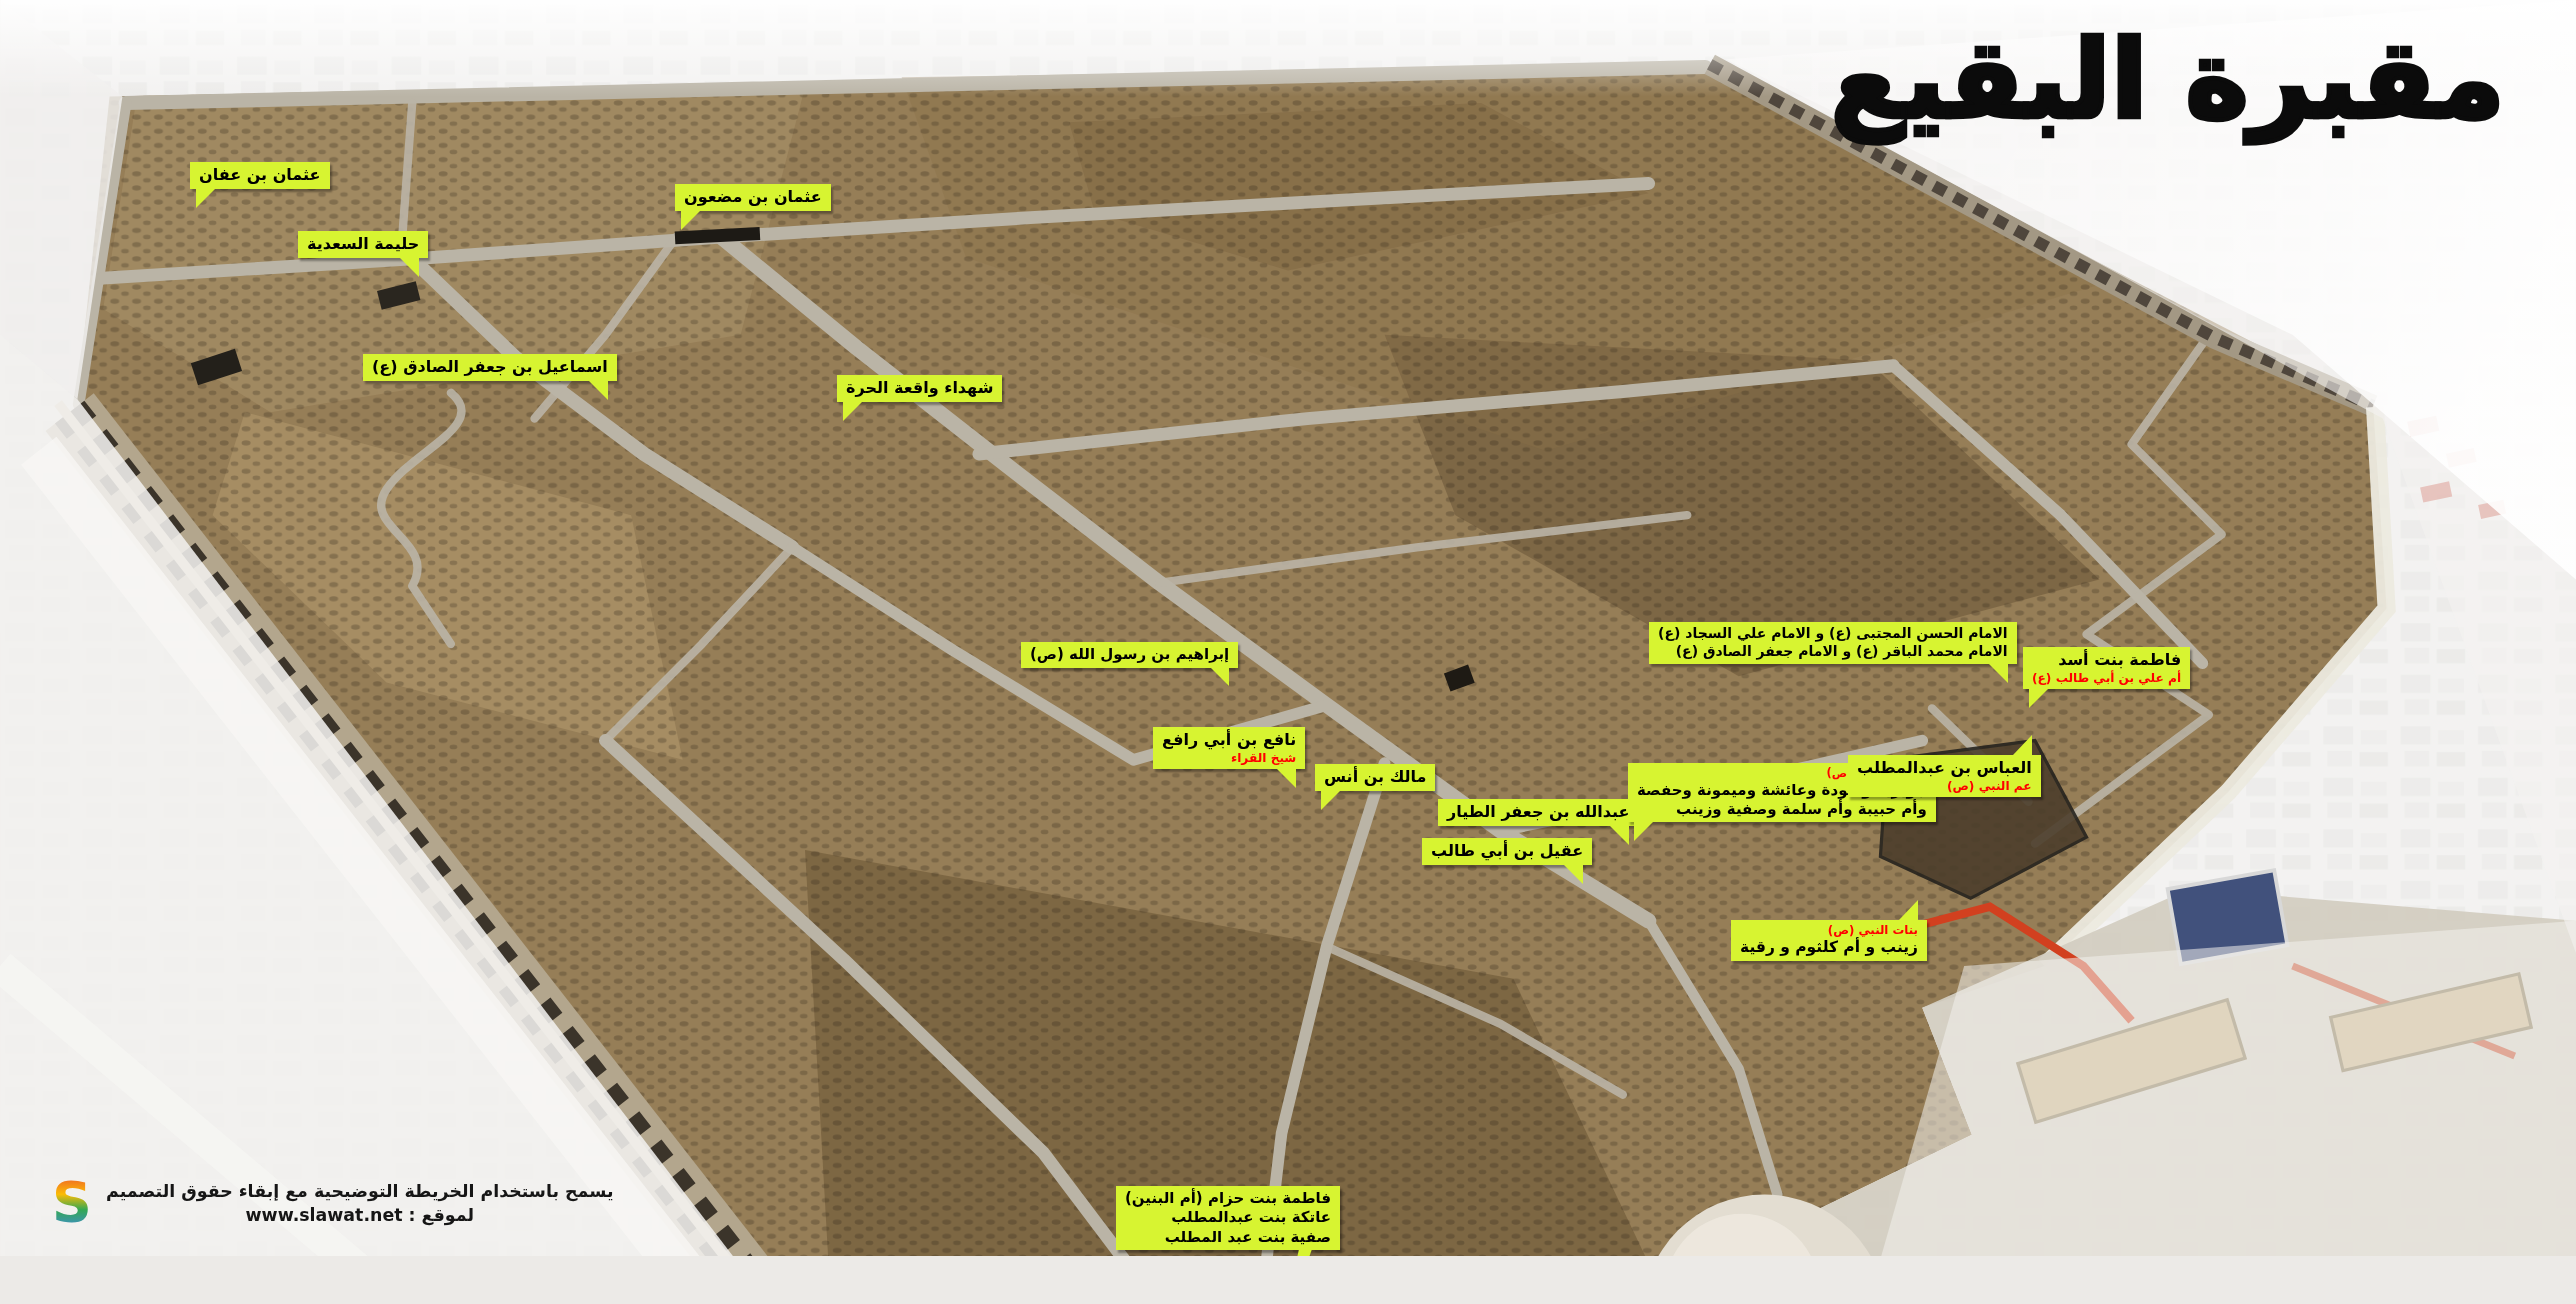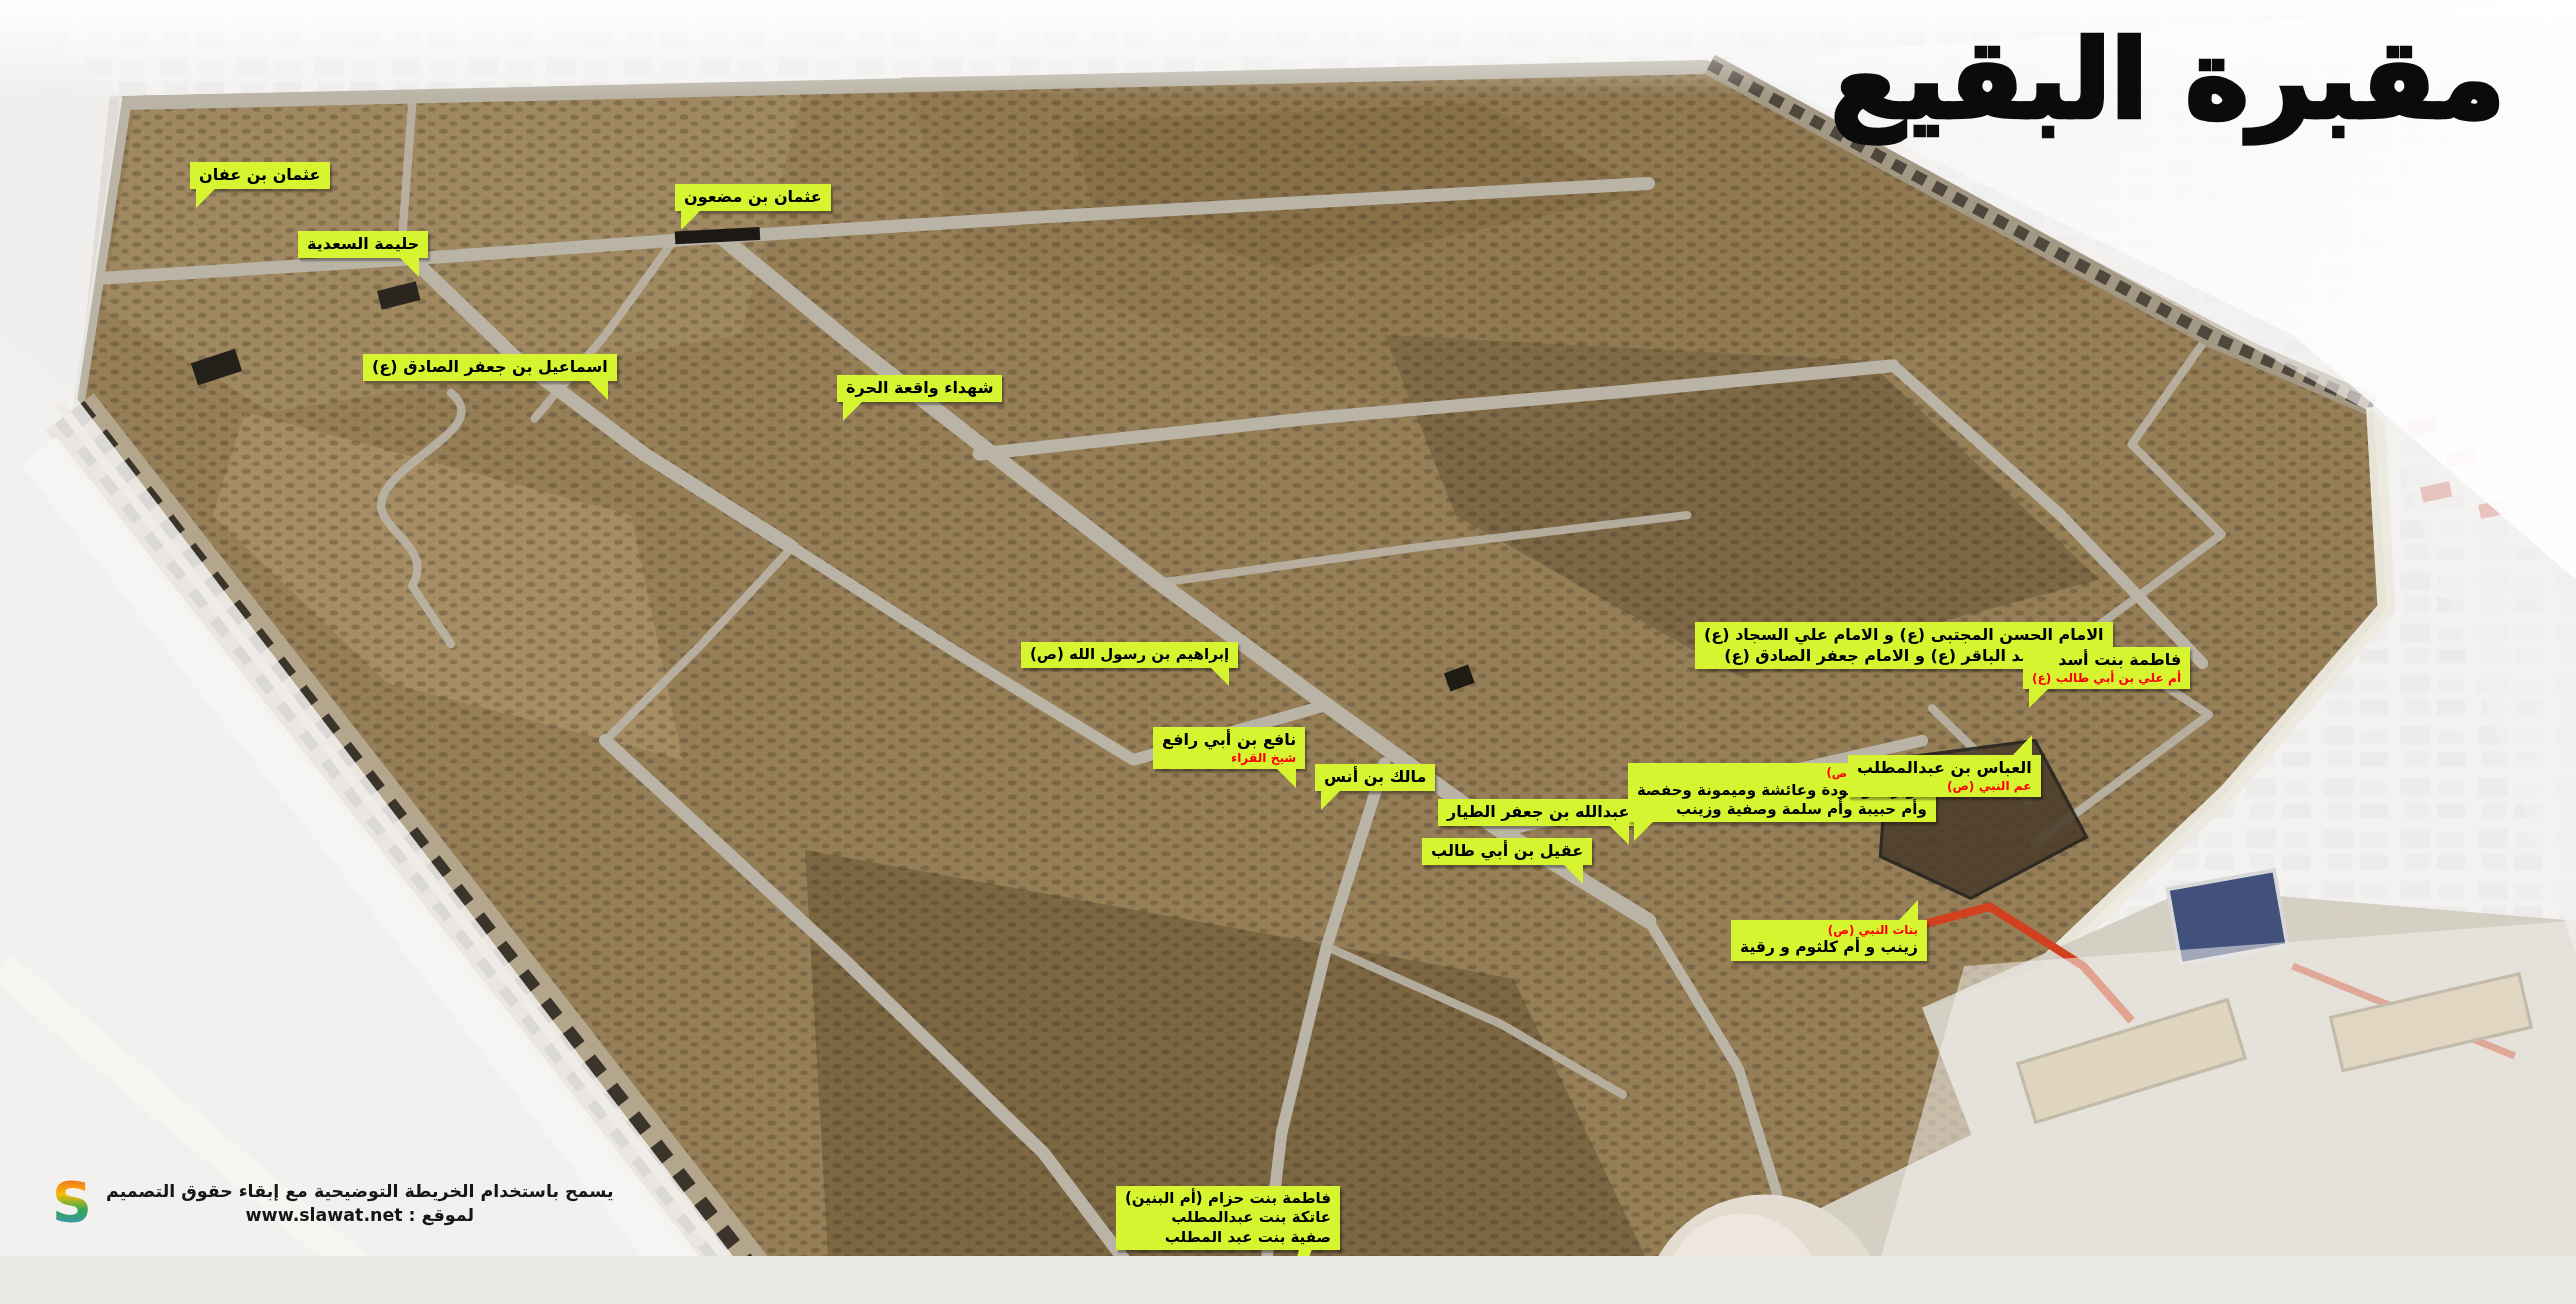--- a/index.html
+++ b/index.html
@@ -193,21 +193,21 @@
         <div class="bubble-line">عبدالله بن جعفر الطيار</div>
       </div>
       <div class="bubble tail-dr" style="left: 1422px; top: 838px; font-size: 16px;">
         <div class="bubble-line">عقيل بن أبي طالب</div>
       </div>
       <div class="bubble tail-dl" style="left: 1628px; top: 763px; font-size: 15px;">
         <div class="bubble-line red">زوجات النبي (ص)</div>
         <div class="bubble-line">جويرية وسودة وعائشة وميمونة وحفصة</div>
         <div class="bubble-line">وأم حبيبة وأم سلمة وصفية وزينب</div>
       </div>
-      <div class="bubble tail-dr" style="left: 1695px; top: 622px; font-size: 16px;">
+      <div class="bubble tail-dr" style="left: 1649px; top: 622px; font-size: 14px;">
         <div class="bubble-line">الامام الحسن المجتبى (ع)  و  الامام علي السجاد (ع)</div>
         <div class="bubble-line">الامام محمد الباقر (ع)  و  الامام جعفر الصادق (ع)</div>
       </div>
       <div class="bubble tail-dl" style="left: 2023px; top: 647px; font-size: 16px; min-width: 135px;">
         <div class="bubble-line">فاطمة بنت أسد</div>
         <div class="bubble-line red">أم علي بن أبي طالب (ع)</div>
       </div>
       <div class="bubble tail-ur" style="left: 1848px; top: 755px; font-size: 16px;">
         <div class="bubble-line">العباس بن عبدالمطلب</div>
         <div class="bubble-line red">عم النبي (ص)</div>

